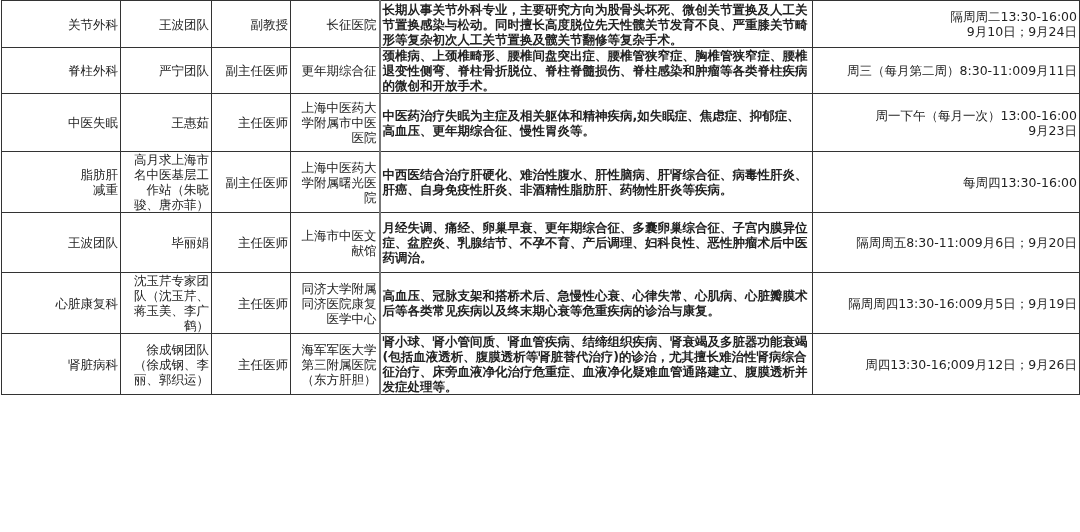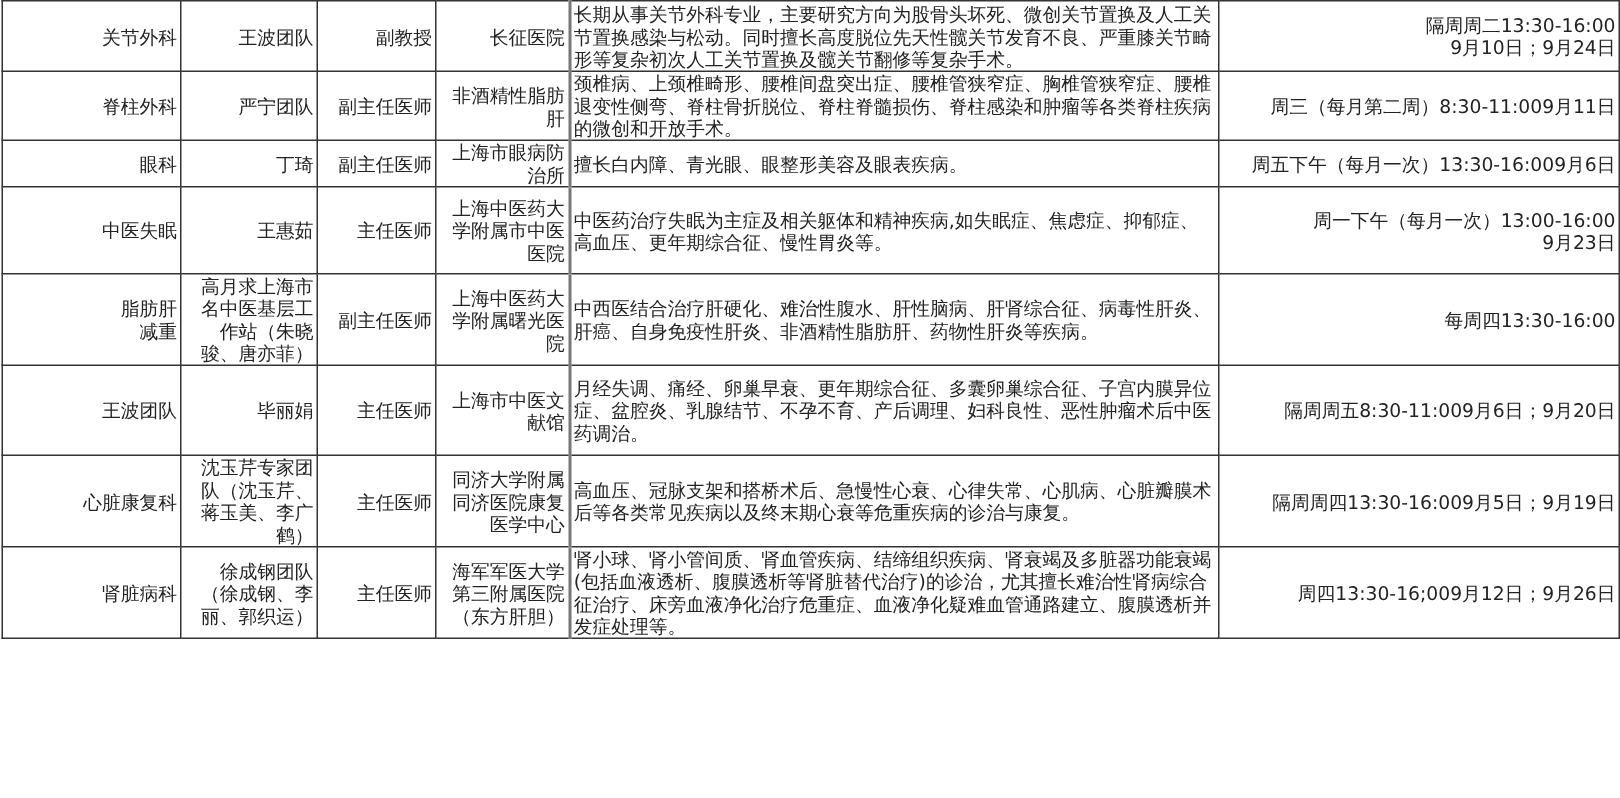--- a/index.html
+++ b/index.html
@@ -14,21 +14,21 @@
       color: #222;
       line-height: 15px;
     }
     table.schedule td {
       border: 1px solid #333;
       padding: 0 2px;
       vertical-align: middle;
       overflow: hidden;
     }
     td.c { text-align: right; }
-    td.l { text-align: left; vertical-align: top; padding-left: 3px; }
+    td.l { text-align: left; vertical-align: top; padding-left: 3px; font-weight: bold; }
     td.doc { border-left: 2px solid #777 !important; }
     .line { display: block; }
     tr.r0 { height: 47px; }
     tr.r1 { height: 46px; }
     tr.r2 { height: 33px; }
     tr.r3 { height: 31px; }
     tr.r4 { height: 19px; }
     tr.r5 { height: 60px; }
     tr.r6 { height: 58px; }
     tr.r7 { height: 58px; }
@@ -60,38 +60,28 @@
       <td class="c">
         <span class="line">隔周周二13:30-16:00</span>
         <span class="line">9月10日；9月24日</span>
       </td>
     </tr>
 
     <tr class="r1">
       <td class="c">脊柱外科</td>
       <td class="c">严宁团队</td>
       <td class="c">副主任医师</td>
-      <td class="c">非酒精性脂肪肝</td>
+      <td class="c">更年期综合征</td>
       <td class="l doc">颈椎病、上颈椎畸形、腰椎间盘突出症、腰椎管狭窄症、胸椎管狭窄症、腰椎退变性侧弯、脊柱骨折脱位、脊柱脊髓损伤、脊柱感染和肿瘤等各类脊柱疾病的微创和开放手术。</td>
       <td class="c">
         <span class="line">周三（每月第二周）8:30-11:009月11日</span>
       </td>
     </tr>
 
 
-    <tr class="r3">
-      <td class="c">眼科</td>
-      <td class="c">丁琦</td>
-      <td class="c">副主任医师</td>
-      <td class="c">上海市眼病防治所</td>
-      <td class="l doc" style="vertical-align:middle">擅长白内障、青光眼、眼整形美容及眼表疾病。</td>
-      <td class="c">
-        <span class="line">周五下午（每月一次）13:30-16:009月6日</span>
-      </td>
-    </tr>
 
 
 
     <tr class="r6">
       <td class="c">中医失眠</td>
       <td class="c">王惠茹</td>
       <td class="c">主任医师</td>
       <td class="c">上海中医药大学附属市中医医院</td>
       <td class="l doc desc-pad">中医药治疗失眠为主症及相关躯体和精神疾病,如失眠症、焦虑症、抑郁症、高血压、更年期综合征、慢性胃炎等。</td>
       <td class="c">

